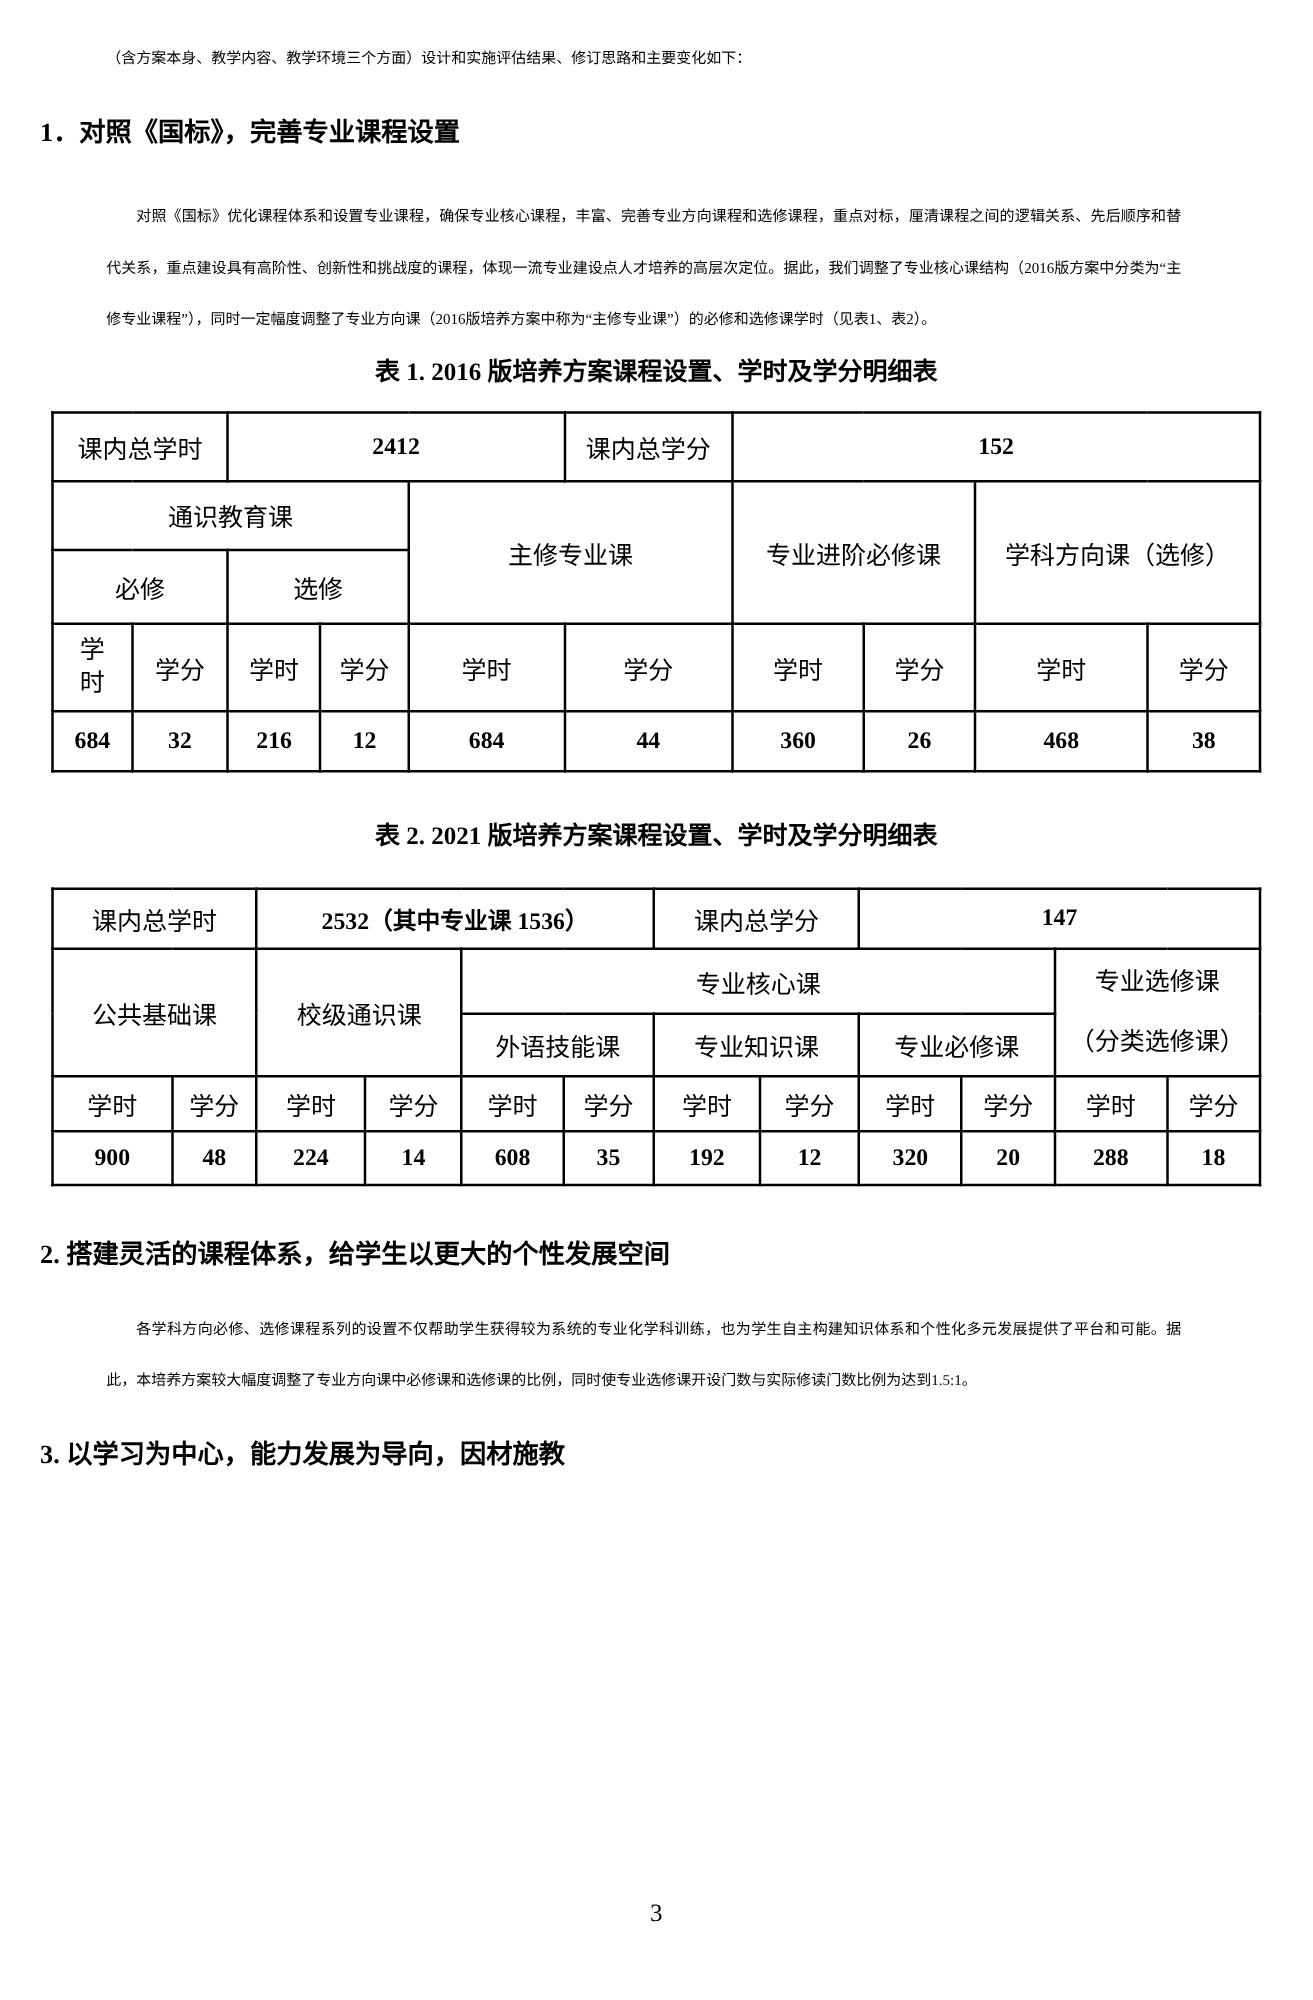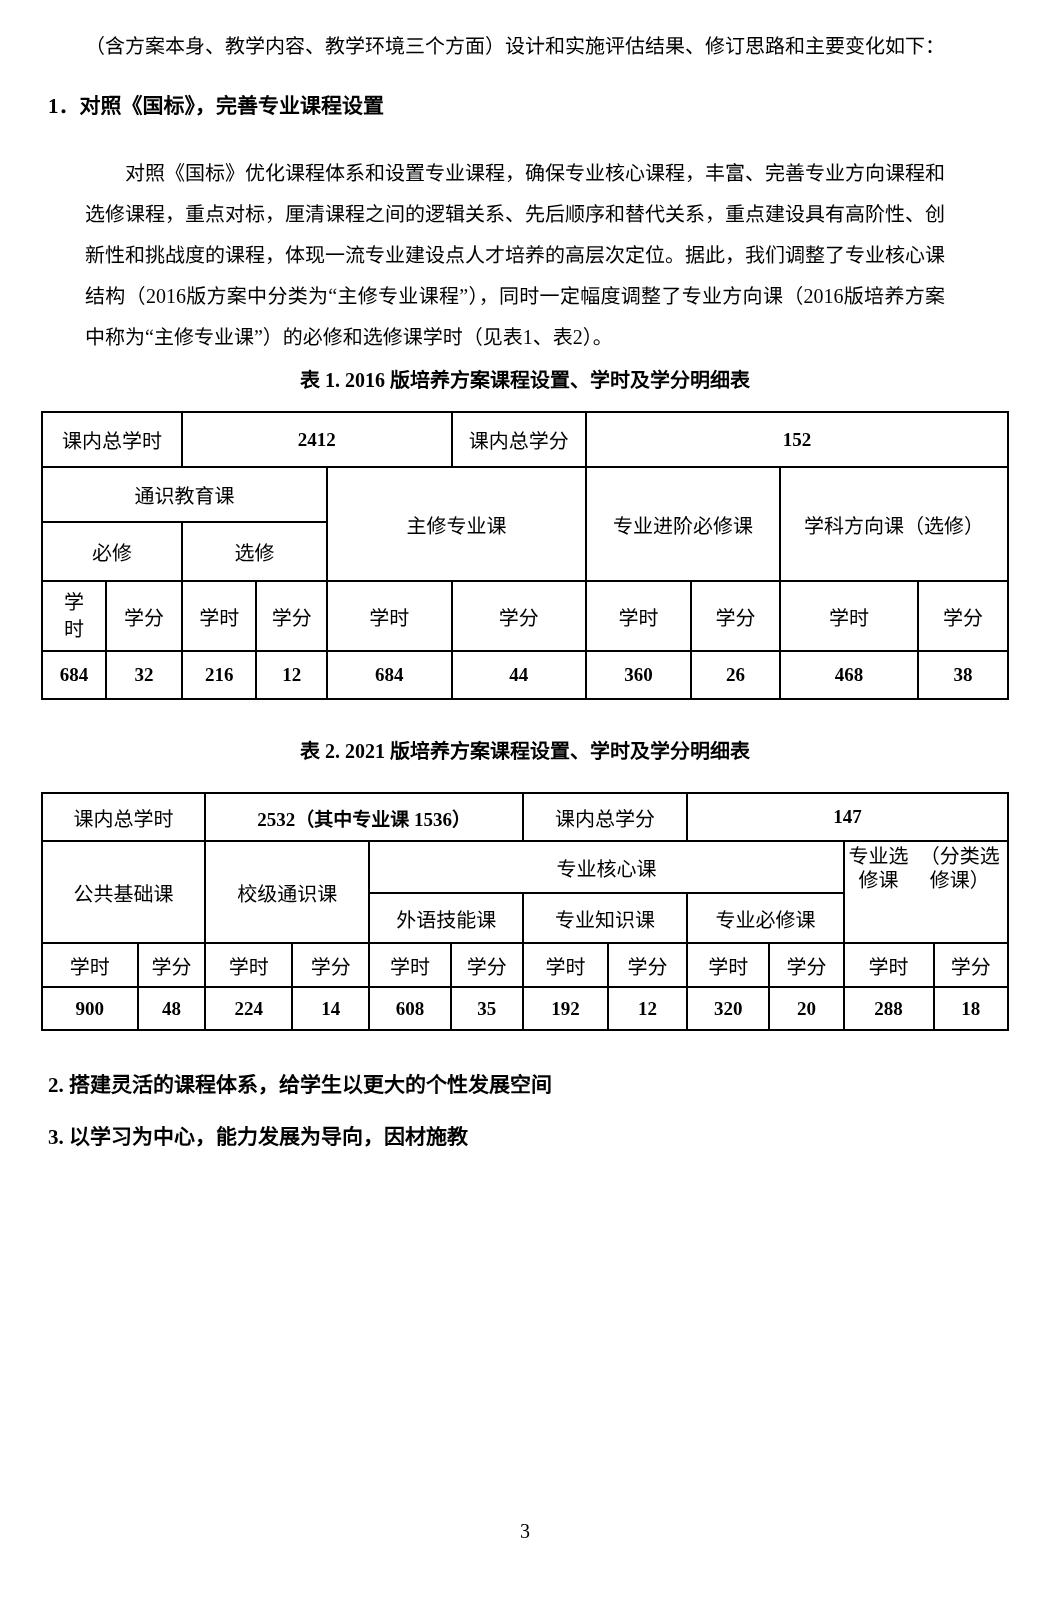--- a/index.html
+++ b/index.html
@@ -2,42 +2,42 @@
 <html lang="zh-CN"><head>
 <meta charset="utf-8">
 <style>
   html,body{margin:0;padding:0;background:#e8e8e8;}
   .page{
     width:1050px;height:1600px;position:relative;background:#ffffff;
     font-family:"Liberation Serif","DejaVu Serif",serif;color:#000;
     margin:0 auto;overflow:hidden;
   }
   .text-block{margin-left:85px;margin-right:105px;}
-  .para{font-size:20px;line-height:41px;text-align:justify;margin:0;}
+  .para{font-size:12px;line-height:41px;text-align:justify;margin:0;}
   .indent{text-indent:2em;}
-  .heading{font-size:21px;font-weight:bold;padding-left:48px;line-height:28px;}
+  .heading{font-size:21px;font-weight:bold;padding-left:32px;line-height:28px;}
   .tbl-title{font-size:20px;font-weight:bold;text-align:center;line-height:28px;}
   table{
     border-collapse:collapse;table-layout:fixed;width:968px;margin-left:41px;
     font-size:20px;
   }
   td{border:2px solid #000;text-align:center;vertical-align:middle;padding:0;overflow:hidden;}
   .t1 tr.r1 td{height:53px;}
   .t1 tr.r2 td{height:53px;}
   .t1 tr.r3 td{height:57px;}
   .t1 tr.r4 td{height:68px;}
   .t1 tr.r5 td{height:46px;}
   .t2 tr.r1 td{height:46px;}
   .t2 tr.r2 td{height:50px;}
   .t2 tr.r3 td{height:48px;}
   .t2 tr.r4 td{height:42px;}
   .t2 tr.r5 td{height:41px;}
   .num{font-size:19px;font-weight:bold;}
   .wrap2{white-space:pre-line;line-height:27px;}
-  .two-line{display:flex;flex-direction:row;justify-content:space-around;height:96px;}
+  .two-line{display:flex;flex-direction:column;justify-content:space-around;height:96px;}
   .two-line span{display:block;line-height:24px;}
   .mt-h1{margin-top:25px;}
   .mt-p1{margin-top:33px;}
   .mt-t1title{margin-top:8px;}
   .mt-table1{margin-top:17px;}
   .mt-t2title{margin-top:37px;}
   .mt-table2{margin-top:27px;}
   .mt-h2{margin-top:40px;}
   .mt-p2{margin-top:26px;}
   .mt-h3{margin-top:24px;}
@@ -186,19 +186,22 @@
       <td class="num">320</td>
       <td class="num">20</td>
       <td class="num">288</td>
       <td class="num">18</td>
     </tr>
   </tbody>
     </table>
 
   <div class="heading mt-h2">2. 搭建灵活的课程体系，给学生以更大的个性发展空间</div>
 
+  <div class="text-block">
+    <p class="para indent mt-p2">各学科方向必修、选修课程系列的设置不仅帮助学生获得较为系统的专业化学科训练，也为学生自主构建知识体系和个性化多元发展提供了平台和可能。据此，本培养方案较大幅度调整了专业方向课中必修课和选修课的比例，同时使专业选修课开设门数与实际修读门数比例为达到1.5:1。</p>
+  </div>
 
   <div class="heading mt-h3">3. 以学习为中心，能力发展为导向，因材施教</div>
 
 
   <div class="pagenum">3</div>
 
 </div>
 
 </body></html>

